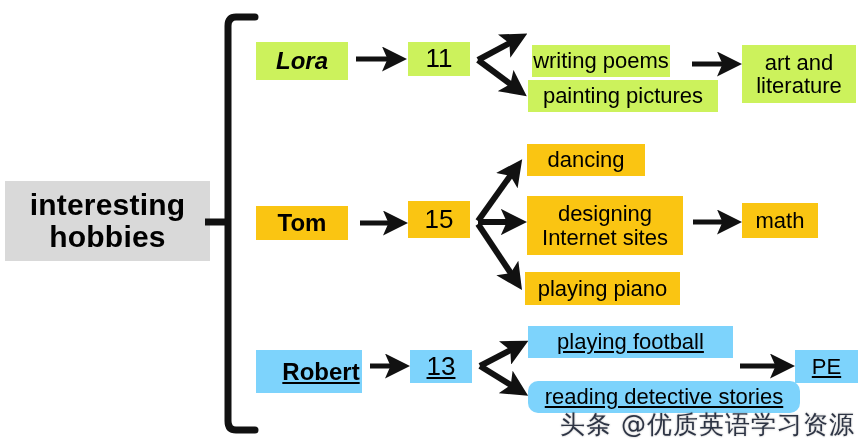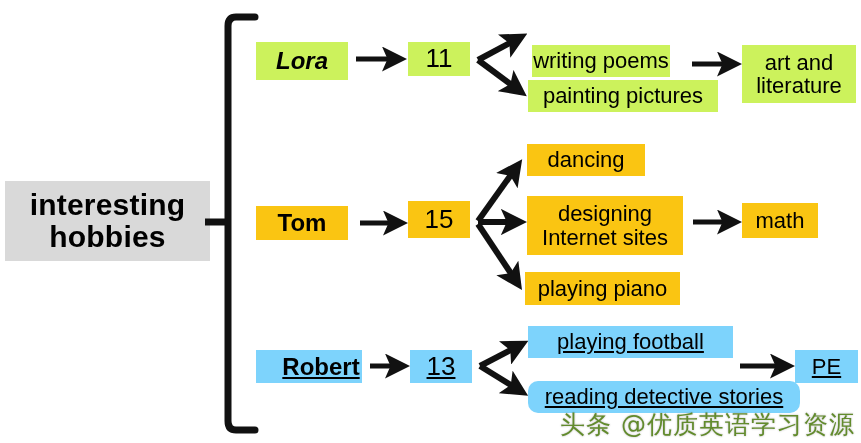--- a/index.html
+++ b/index.html
@@ -58,21 +58,21 @@
     top: 0;
     width: 861px;
     height: 443px;
     pointer-events: none;
   }
   .watermark {
     position: absolute;
     right: 6px;
     bottom: 2px;
     font-size: 25px;
-    color: #4d7c0f;
+    color: #0f172a;
     opacity: 0.88;
     letter-spacing: 1px;
     text-shadow: 0 0 2px rgba(90,90,90,0.55);
     font-family: "DejaVu Sans", sans-serif;
     white-space: nowrap;
   }
 </style>
 </head>
 <body>
 
@@ -122,21 +122,21 @@
   </div>
 
   <div class="box yellow hobby" style="left:525px; top:272px; width:155px; height:33px;">
     <span>playing piano</span>
   </div>
 
   <div class="box yellow subject" style="left:742px; top:203px; width:76px; height:35px;">
     <span>math</span>
   </div>
 
-  <div class="box blue person" style="left:256px; top:350px; width:106px; height:33px;padding-left:24px;">
+  <div class="box blue person" style="left:256px; top:350px; width:106px; height:43px;padding-left:24px;">
     <span>Robert</span>
   </div>
 
   <div class="box blue age" style="left:410px; top:350px; width:62px; height:33px;">
     <span>13</span>
   </div>
 
   <div class="box blue hobby" style="left:528px; top:326px; width:205px; height:32px;">
     <span>playing football</span>
   </div>

